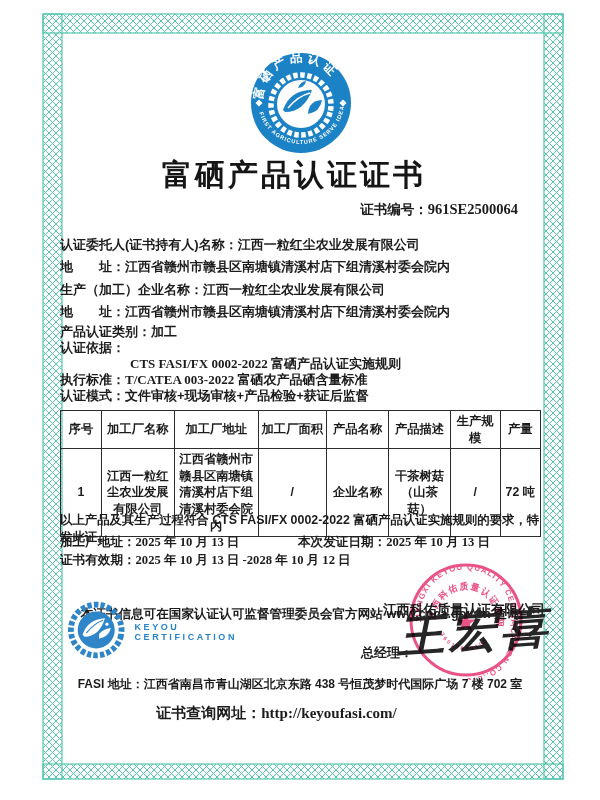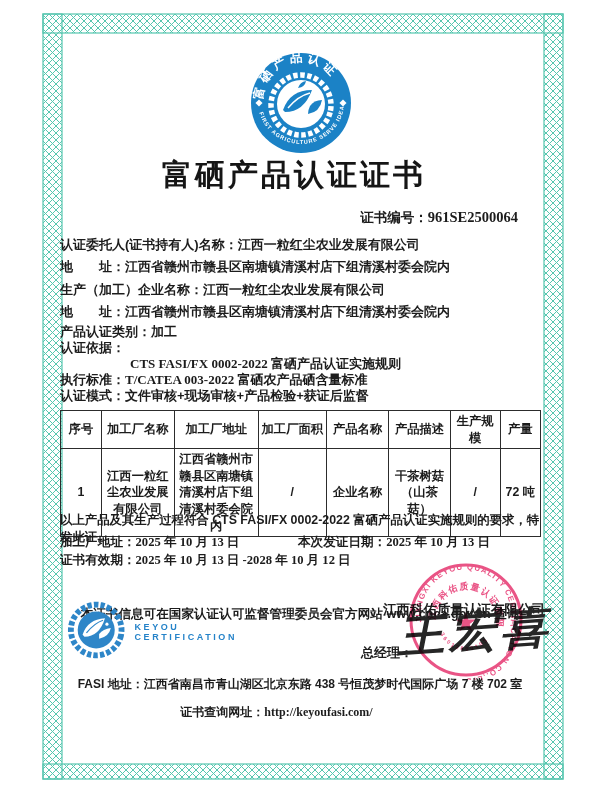--- a/index.html
+++ b/index.html
@@ -9,21 +9,21 @@
     -webkit-font-smoothing:antialiased;
   }
   .abs{position:absolute;}
   
   #frame{position:absolute;left:0;top:0;width:600px;height:800px;pointer-events:none;}
   
   #top-seal{left:250px;top:52px;width:102px;height:102px;}
   
   #title{left:0;top:155px;width:588px;text-align:center;font-size:30px;font-weight:900;letter-spacing:3px;color:#151515;}
   
-  #cert-no{top:209px;right:82px;font-size:13.5px;font-weight:bold;}
+  #cert-no{top:201px;right:82px;font-size:13.5px;font-weight:bold;}
   #cert-no .num{font-family:"Liberation Serif", serif;font-size:14.5px;}
   
   #fields{left:60px;top:233px;width:488px;font-size:13px;font-weight:bold;line-height:1;}
   .fline{height:22.5px;display:flex;align-items:center;white-space:nowrap;}
   .fline.tight{height:16.2px;}
   .fline .lbl{white-space:pre;}
   .fline.indent{padding-left:70px;}
   .serifnum{font-family:"Liberation Serif", serif;}
   
   #scope-table{left:60px;top:410px;width:481px;border-collapse:collapse;table-layout:fixed;}
@@ -45,21 +45,21 @@
   #keyou-cn{font-size:30px;font-weight:900;color:#2583C9;letter-spacing:3px;line-height:1;}
   #keyou-en{font-size:9px;font-weight:bold;color:#2583C9;letter-spacing:2.6px;word-spacing:13px;margin-top:3px;}
   #issuer-company{left:383px;top:601px;font-size:13.5px;font-weight:bold;z-index:2;}
   #gm-line{left:361px;top:644px;font-size:13px;font-weight:bold;z-index:2;}
   #signature{left:402px;top:603px;font-size:44px;font-weight:bold;font-style:italic;
     font-family:"DejaVu Serif", serif;color:#262626;letter-spacing:4px;
     transform:rotate(-4deg) scaleX(1.08);z-index:3;}
   #stamp{left:406px;top:560px;width:120px;height:120px;mix-blend-mode:multiply;z-index:4;opacity:.92;}
   
   #fasi-line{left:0;top:676px;width:600px;text-align:center;font-size:12px;font-weight:bold;}
-  #contact-row{left:0;top:704px;width:553px;display:flex;justify-content:center;gap:58px;font-size:12px;font-weight:bold;}
+  #contact-row{left:0;top:704px;width:553px;display:flex;justify-content:center;gap:58px;font-size:15px;font-weight:bold;}
 </style>
 </head>
 <body>
 
 <svg id="frame" width="600" height="800" viewBox="0 0 600 800">
   <defs>
     <pattern id="mesh" width="7" height="7" patternUnits="userSpaceOnUse">
       <path d="M0 0 L7 7 M7 0 L0 7" stroke="#56C6AF" stroke-width="1" fill="none"></path>
     </pattern>
   </defs>

